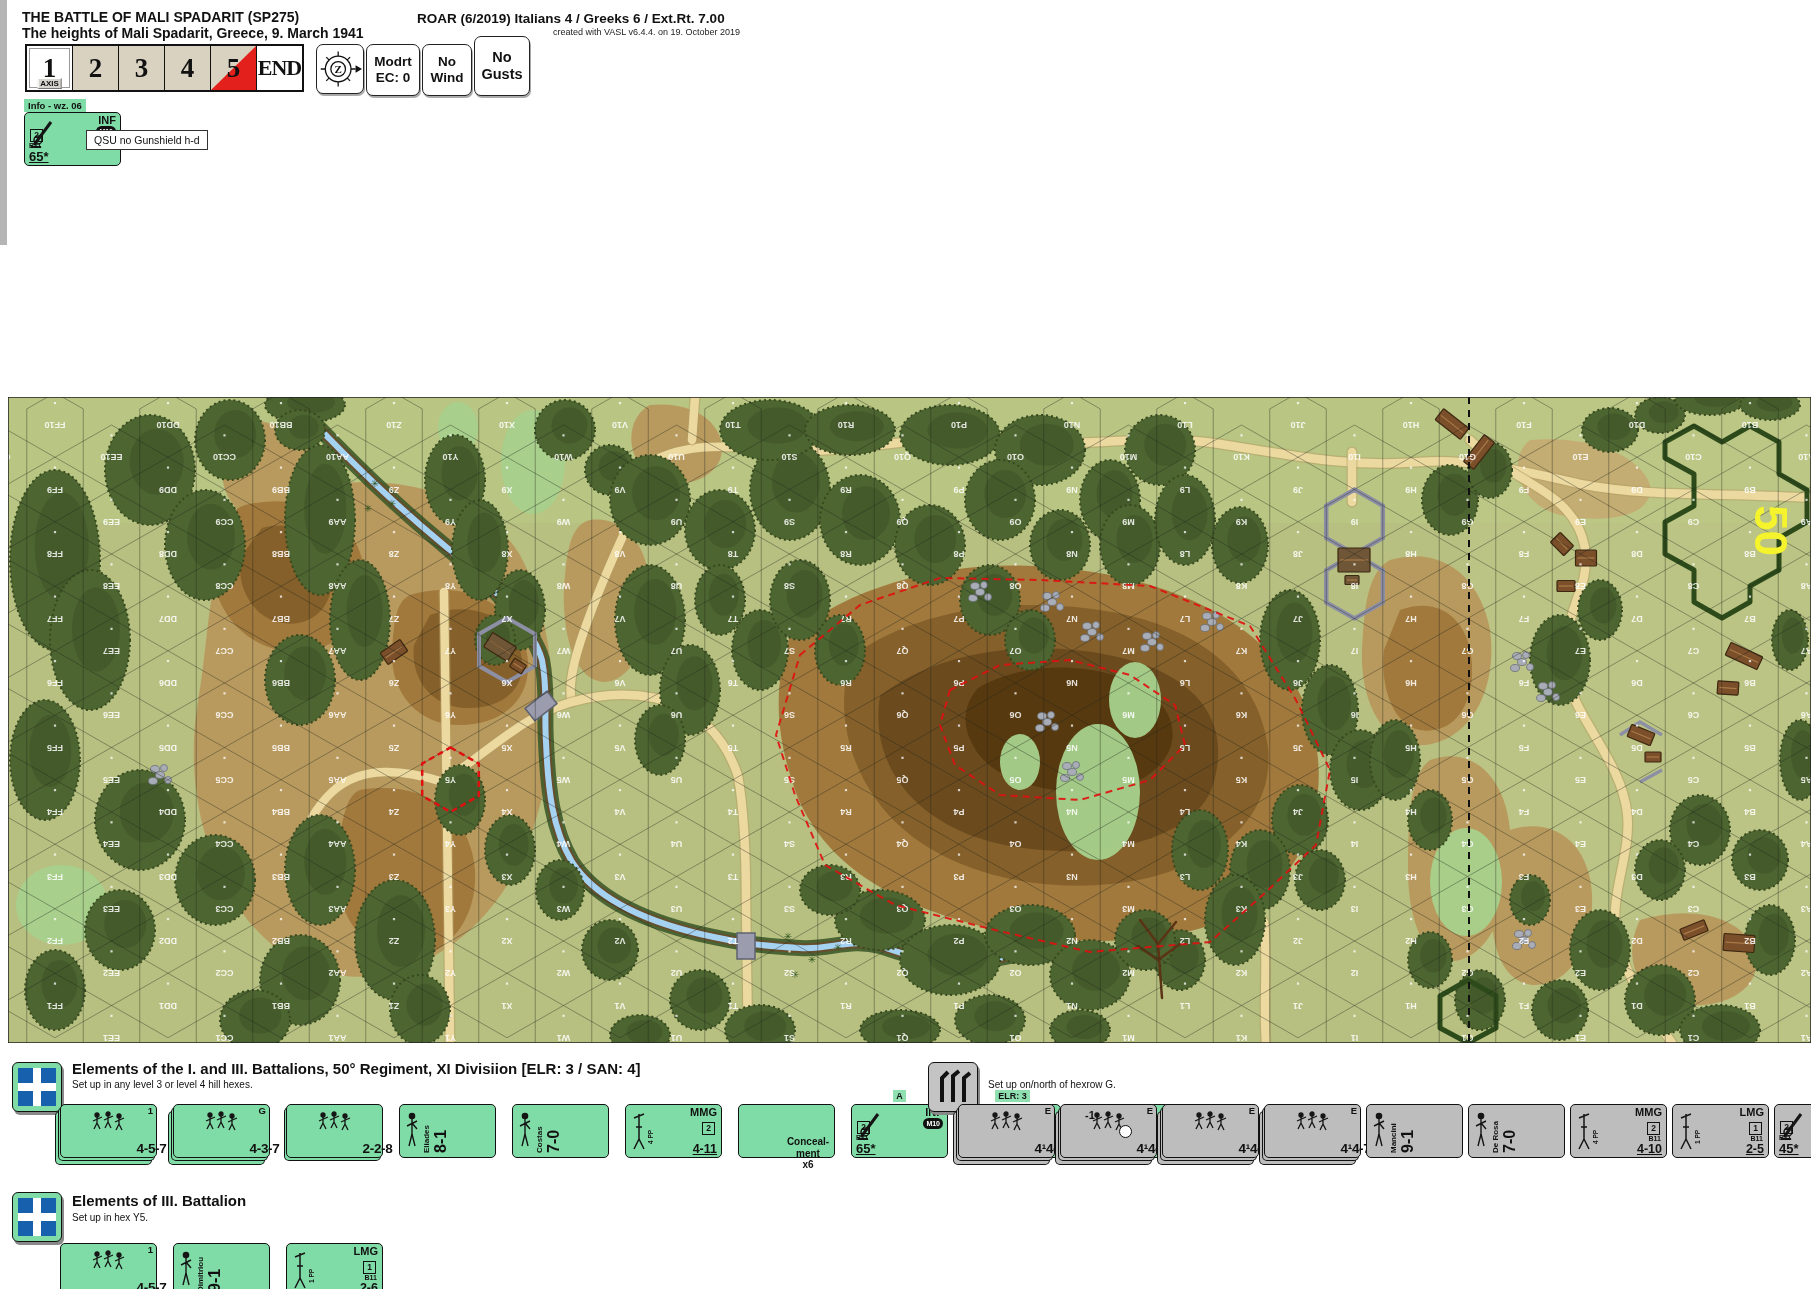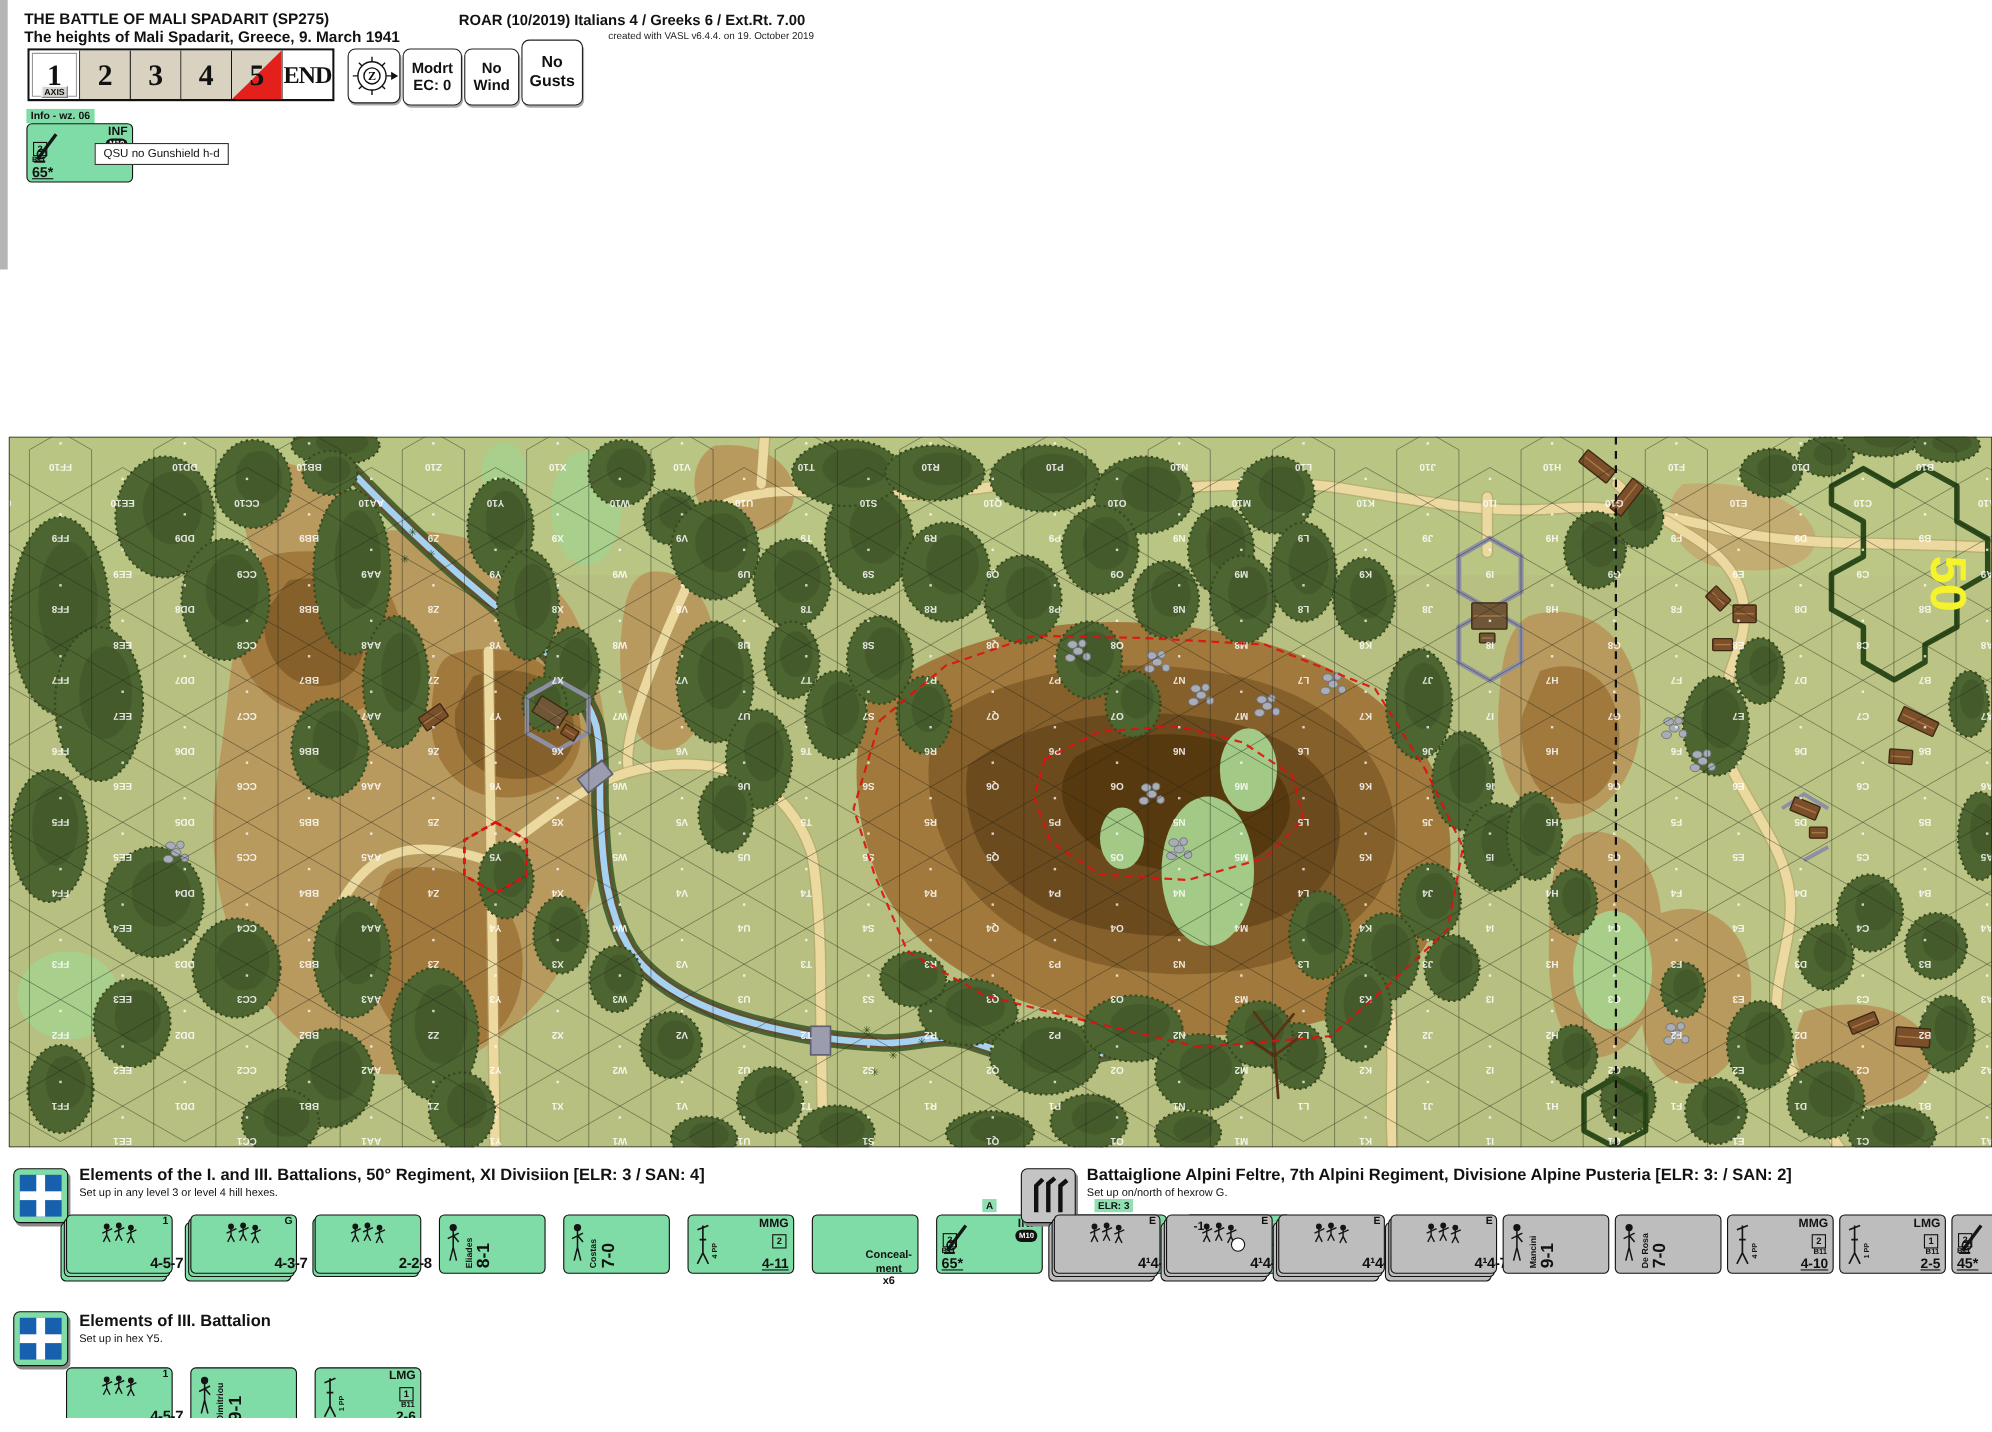--- a/index.html
+++ b/index.html
@@ -89,21 +89,21 @@
 </style>
 </head>
 <body>
 
 <div id="page">
 
   <div class="abs leftstrip"></div>
 
   <div class="abs h-title">THE BATTLE OF MALI SPADARIT (SP275)</div>
   <div class="abs h-sub">The heights of Mali Spadarit, Greece, 9. March 1941</div>
-  <div class="abs h-roar">ROAR (10/2019) Italians 4 / Greeks 6 / Ext.Rt. 7.00</div>
+  <div class="abs h-roar">ROAR (6/2019) Italians 4 / Greeks 6 / Ext.Rt. 7.00</div>
   <div class="abs h-created">created with VASL v6.4.4. on 19. October 2019</div>
 
   <div class="abs track">
     <div class="tcell white sel">
       <span class="tnum">1</span>
       <span class="axis-chip">AXIS</span>
     </div>
     <div class="tcell">
         <span class="tnum">2</span>
       </div>
@@ -1730,21 +1730,20 @@
 
   <div class="abs flagc grey" style="left:928px;top:1062px;">
     <svg width="38" height="38" viewBox="0 0 38 38">
       <g stroke="#111" stroke-width="4" fill="none">
         <path d="M8,34 L8,10 L14,4"></path>
           <path d="M19,34 L19,8 L25,3"></path>
           <path d="M30,34 L30,10 L36,5"></path>
       </g>
     </svg>
   </div>
-  <div class="abs sec-title" style="left:988px;top:1060px;">Battaiglione Alpini Feltre, 7th Alpini Regiment, Divisione Alpine Pusteria [ELR: 3: / SAN: 2]</div>
   <div class="abs sec-sub" style="left:988px;top:1079px;">Set up on/north of hexrow G.</div>
   <div class="abs crow tight" id="row-italian" style="left:958px;top:1090px;">
       <div class="ccell">
         <div class="ctag empty">·</div>
         <div class="counter ital k-squad stack3">
           <span class="corner">E</span>
           <svg class="art" width="38" height="23" viewBox="0 0 38 23">
             <g stroke="#151515" stroke-width="1.3" fill="none">
               <circle cx="7" cy="5" r="2" fill="#151515"></circle>
               <path d="M7,7 L7,13 M7,13 L4,19 M7,13 L10,19 M3,11 L12,7"></path>

